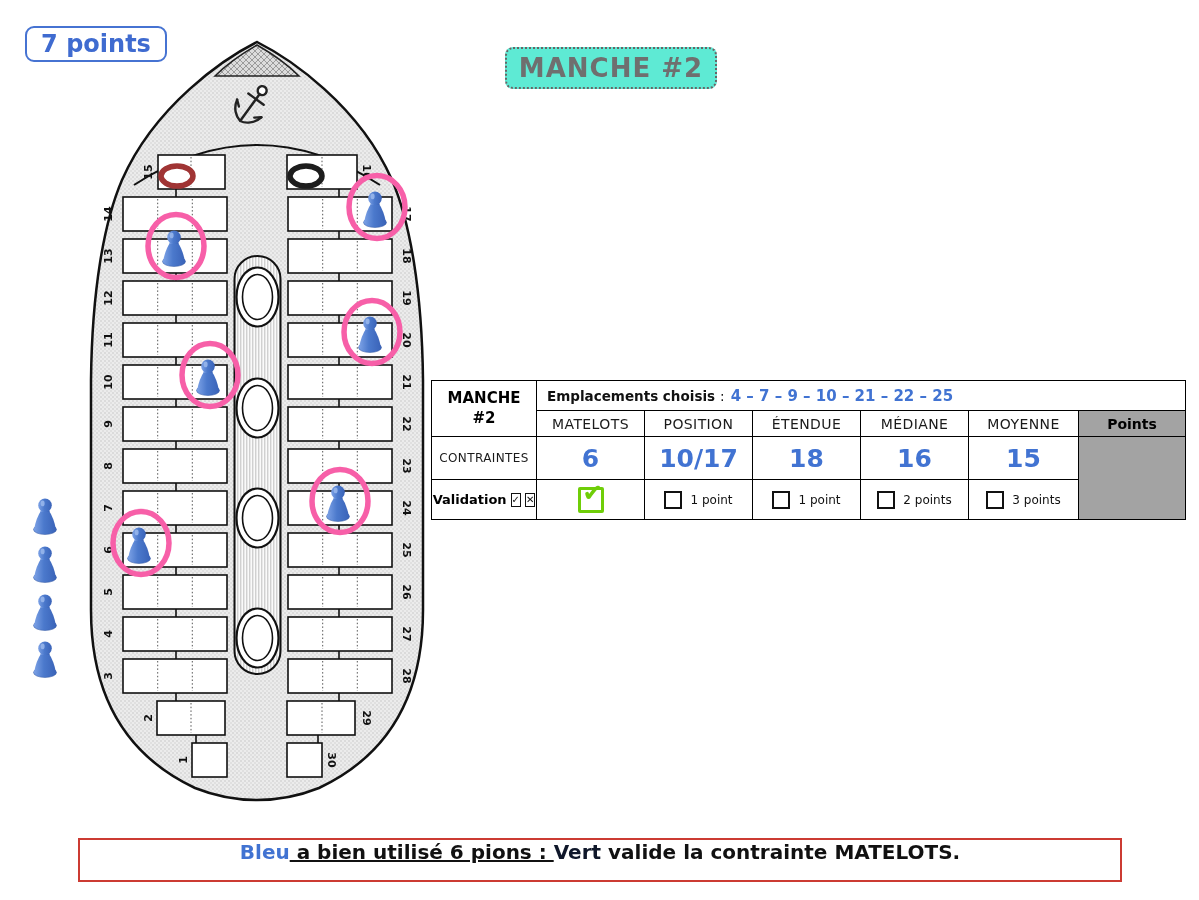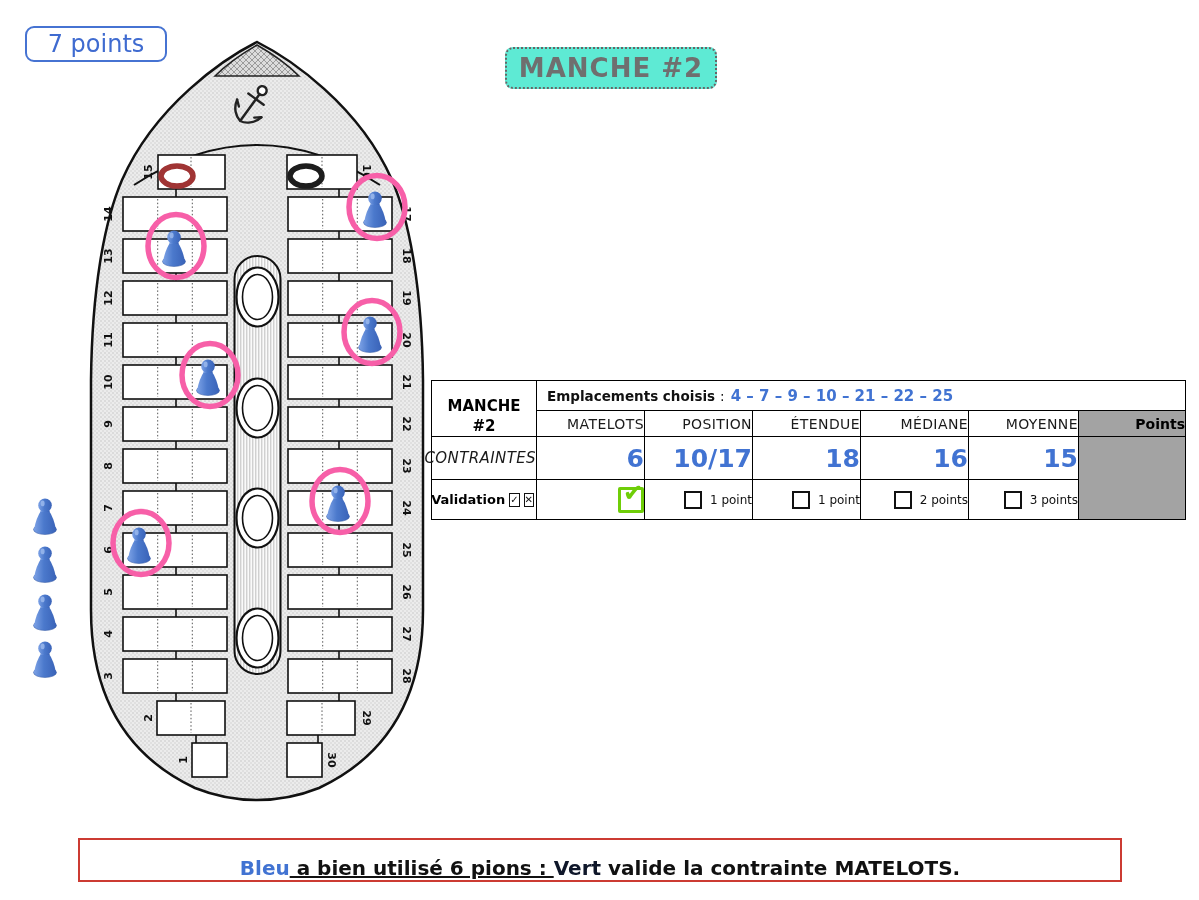--- a/index.html
+++ b/index.html
@@ -2,61 +2,61 @@
 <html><head>
 <meta charset="utf-8">
 <style>
   html,body{margin:0;padding:0;background:#fff;}
   #stage{position:relative;width:1199px;height:900px;background:#fff;overflow:hidden;
          font-family:"DejaVu Sans","Liberation Sans",sans-serif;}
 
   
   .badge{position:absolute;left:25px;top:26px;width:138px;height:32px;
          border:2px solid #4673d2;border-radius:9px;color:#3f6bd0;
-         font-size:24px;font-weight:400;display:flex;align-items:center;justify-content:center;}
+         font-size:24px;font-weight:700;display:flex;align-items:center;justify-content:center;}
 
   
   .round-title{position:absolute;left:505px;top:47px;width:208px;height:38px;
          border:2px dotted #666;border-radius:8px;color:#6f6f6f;background:#5eead4;
          font-size:26px;font-weight:bold;letter-spacing:1px;
          display:flex;align-items:center;justify-content:center;}
 
   
   #boat{position:absolute;left:0;top:0;}
 
   
   .score-table{position:absolute;left:431px;top:380px;
       display:grid;grid-template-columns:105px 108px 108px 108px 108px 110px 107px;
       grid-template-rows:30px 26px 43px 40px;
       border-top:1px solid #000;border-left:1px solid #000;background:#fff;}
   .cell{border-right:1px solid #000;border-bottom:1px solid #000;
-        display:flex;align-items:center;justify-content:flex-end;background:#fff;}
+        display:flex;align-items:center;justify-content:center;background:#fff;}
   .cell.grey{background:#a3a3a3;}
   .manche-cell{grid-column:1;grid-row:1/3;flex-direction:column;font-weight:bold;font-size:15px;line-height:1.3;color:#000;}
   .empl-cell{grid-column:2/8;grid-row:1;justify-content:flex-start;padding-left:10px;font-size:13.5px;}
   .empl-label{font-weight:bold;color:#111;}
   .empl-colon{margin:0 6px 0 5px;color:#111;}
   .empl-values{color:#4173d2;font-weight:bold;font-size:15px;}
   .colhead{font-size:14px;letter-spacing:.4px;color:#1a1a1a;}
   .points-head{font-size:14px;font-weight:bold;color:#000;}
-  .rowhead{font-size:15px;letter-spacing:.4px;color:#1a1a1a;font-style:italic;}
+  .rowhead{font-size:12px;letter-spacing:.4px;color:#1a1a1a;}
   .val{font-size:25px;font-weight:600;color:#4173d2;}
   .points-body{grid-column:7;grid-row:3/5;}
   .validation-cell{font-size:13px;font-weight:bold;color:#000;gap:4px;padding:0 2px;}
   .mini-box{width:12px;height:12px;border:1.5px solid #111;display:inline-flex;align-items:center;justify-content:center;
             font-size:10px;font-weight:bold;color:#111;line-height:1;}
   .green-check{width:20px;height:20px;border:3px solid #6fce08;border-radius:2px;
             display:flex;align-items:flex-end;justify-content:center;overflow:visible;}
   .green-check span{font-size:24px;font-weight:bold;color:#6fce08;line-height:.8;transform:translate(2px,-6px);}
   .chk-box{width:14px;height:14px;border:2px solid #111;background:#fff;margin-right:8px;flex:none;}
   .pt-label{font-size:12px;color:#111;}
 
   
   .banner{position:absolute;left:78px;top:838px;width:1040px;height:40px;border:2px solid #cc3b33;
-          display:flex;align-items:flex-end;justify-content:center;font-size:20px;font-weight:600;color:#111;
+          display:flex;align-items:flex-start;justify-content:center;font-size:20px;font-weight:600;color:#111;
           white-space:pre;}
 </style>
 </head>
 <body>
 
 <div id="stage">
 
   <div class="badge">7 points</div>
 
   <div class="round-title">MANCHE #2</div>

